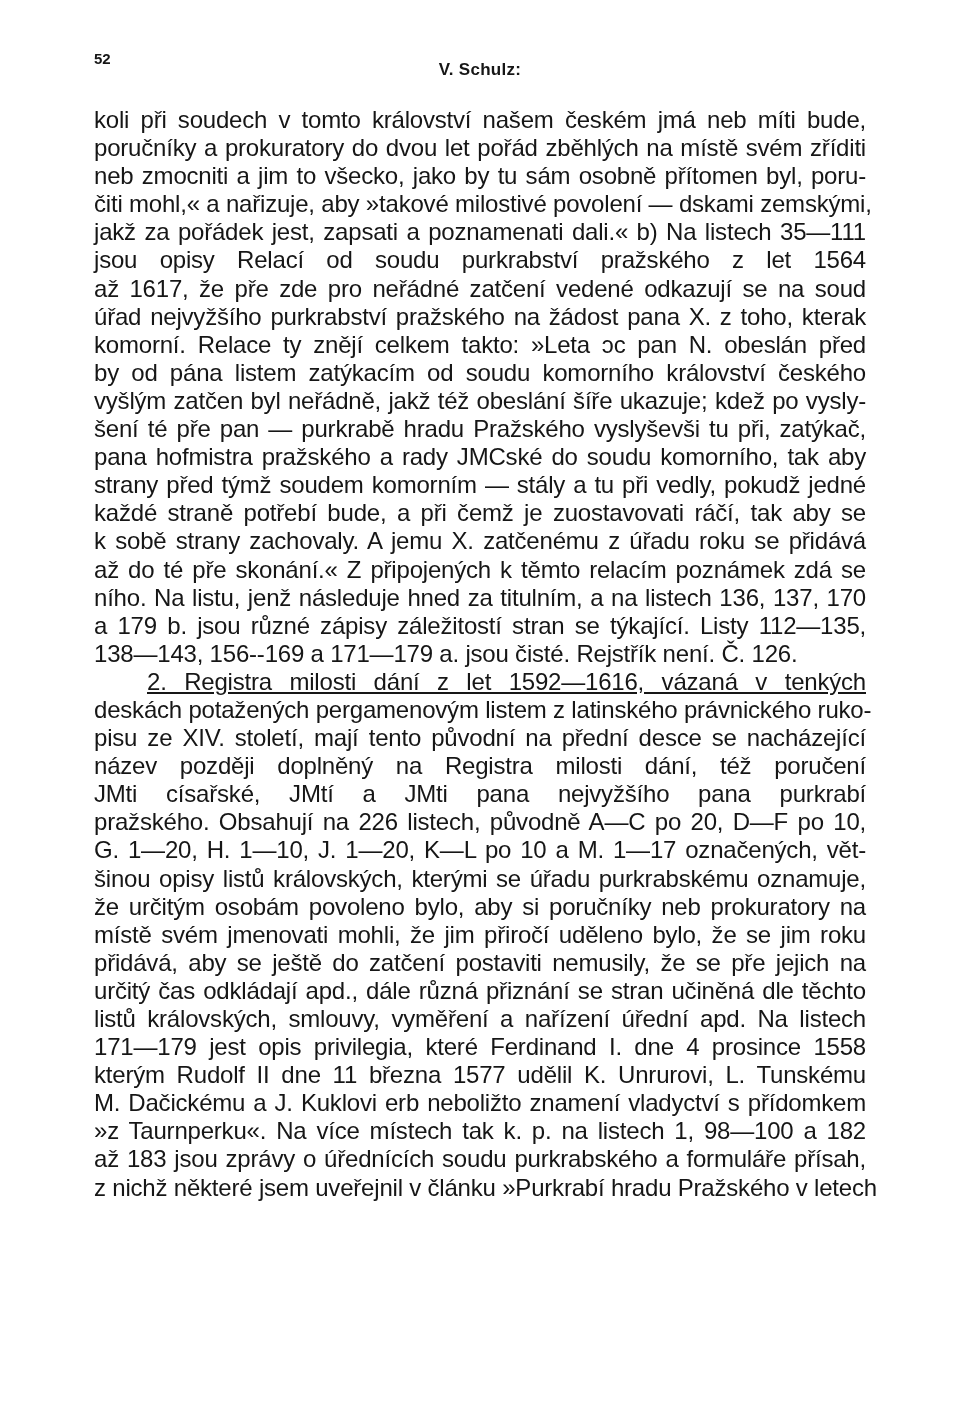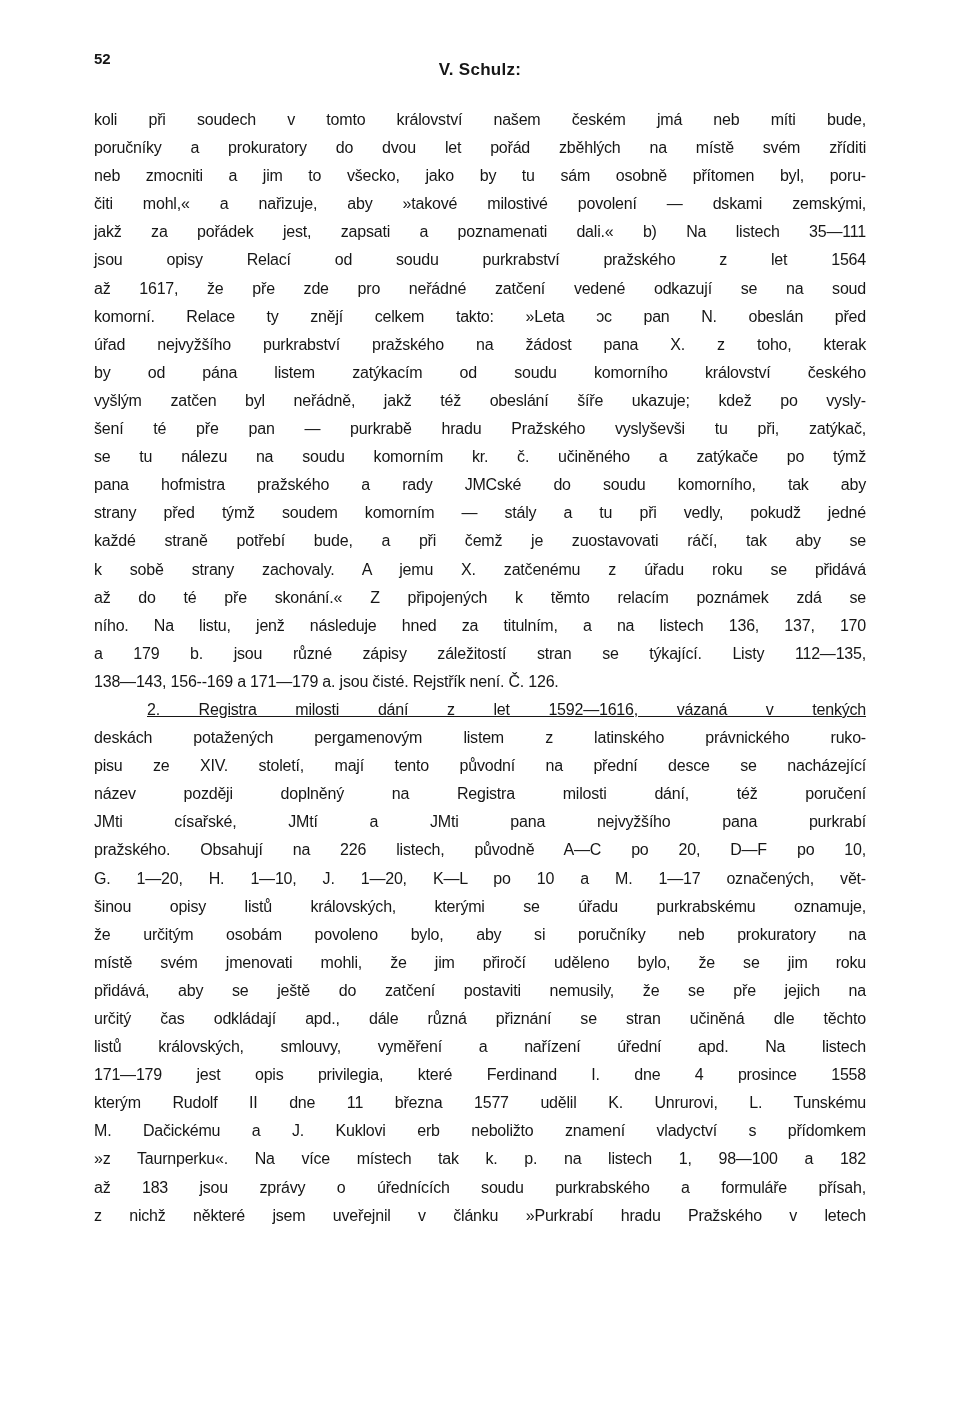--- a/index.html
+++ b/index.html
@@ -3,21 +3,21 @@
 <meta charset="utf-8">
 <style>
   html, body { margin: 0; padding: 0; background: #ffffff; }
   body { width: 960px; height: 1406px; position: relative; overflow: hidden; color: #161616; }
   .page { position: absolute; left: 0; top: 0; width: 960px; height: 1406px; }
   .header { position: absolute; top: 46px; left: 94px; width: 772px; height: 24px;
             font-family: "Liberation Sans", sans-serif; font-size: 17px; font-weight: bold; }
   .page-number { position: absolute; left: 0; top: 4px; font-size: 15px; }
   .running-head { position: absolute; left: 0; right: 0; top: 14px; text-align: center; font-size: 17px; letter-spacing: 0.3px; }
   .body-text { position: absolute; left: 94px; top: 106px; width: 772px;
-               font-family: "Liberation Sans", sans-serif; font-size: 16px; line-height: 28.1px; }
+               font-family: "Liberation Sans", sans-serif; font-size: 24px; line-height: 28.1px; }
   .line { display: block; height: 28.1px; white-space: nowrap; text-align: justify; text-align-last: justify; font-stretch: condensed; letter-spacing: -0.2px; }
   .line.last { text-align-last: left; }
   .line.indent { padding-left: 53px; text-decoration: underline; }
 </style>
 </head>
 <body>
 
 <div class="page">
   <div class="header">
     <span class="page-number">52</span>
@@ -25,26 +25,25 @@
   </div>
 
   <div class="body-text">
     <span class="line">koli při soudech v tomto království našem českém jmá neb míti bude,</span>
     <span class="line">poručníky a prokuratory do dvou let pořád zběhlých na místě svém zříditi</span>
     <span class="line">neb zmocniti a jim to všecko, jako by tu sám osobně přítomen byl, poru-</span>
     <span class="line">čiti mohl,« a nařizuje, aby »takové milostivé povolení — dskami zemskými,</span>
     <span class="line">jakž za pořádek jest, zapsati a poznamenati dali.« b) Na listech 35—111</span>
     <span class="line">jsou opisy Relací od soudu purkrabství pražského z let 1564</span>
     <span class="line">až 1617, že pře zde pro neřádné zatčení vedené odkazují se na soud</span>
+    <span class="line">úřad nejvyžšího purkrabství pražského na žádost pana X. z toho, kterak</span>
     <span class="line">komorní. Relace ty znějí celkem takto: »Leta ɔc pan N. obeslán před</span>
-    <span class="line">úřad nejvyžšího purkrabství pražského na žádost pana X. z toho, kterak</span>
     <span class="line">by od pána listem zatýkacím od soudu komorního království českého</span>
     <span class="line">vyšlým zatčen byl neřádně, jakž též obeslání šíře ukazuje; kdež po vysly-</span>
     <span class="line">šení té pře pan — purkrabě hradu Pražského vyslyševši tu při, zatýkač,</span>
-    <span class="line">se tu nálezu na soudu komorním kr. č. učiněného a zatýkače po týmž</span>
     <span class="line">pana hofmistra pražského a rady JMCské do soudu komorního, tak aby</span>
     <span class="line">strany před týmž soudem komorním — stály a tu při vedly, pokudž jedné</span>
     <span class="line">každé straně potřebí bude, a při čemž je zuostavovati ráčí, tak aby se</span>
     <span class="line">k sobě strany zachovaly. A jemu X. zatčenému z úřadu roku se přidává</span>
     <span class="line">až do té pře skonání.« Z připojených k těmto relacím poznámek zdá se</span>
     <span class="line">ního. Na listu, jenž následuje hned za titulním, a na listech 136, 137, 170</span>
     <span class="line">a 179 b. jsou různé zápisy záležitostí stran se týkající. Listy 112—135,</span>
     <span class="line last">138—143, 156--169 a 171—179 a. jsou čisté. Rejstřík není. Č. 126.</span>
     <span class="line indent">2. Registra milosti dání z let 1592—1616, vázaná v tenkých</span>
     <span class="line">deskách potažených pergamenovým listem z latinského právnického ruko-</span>

